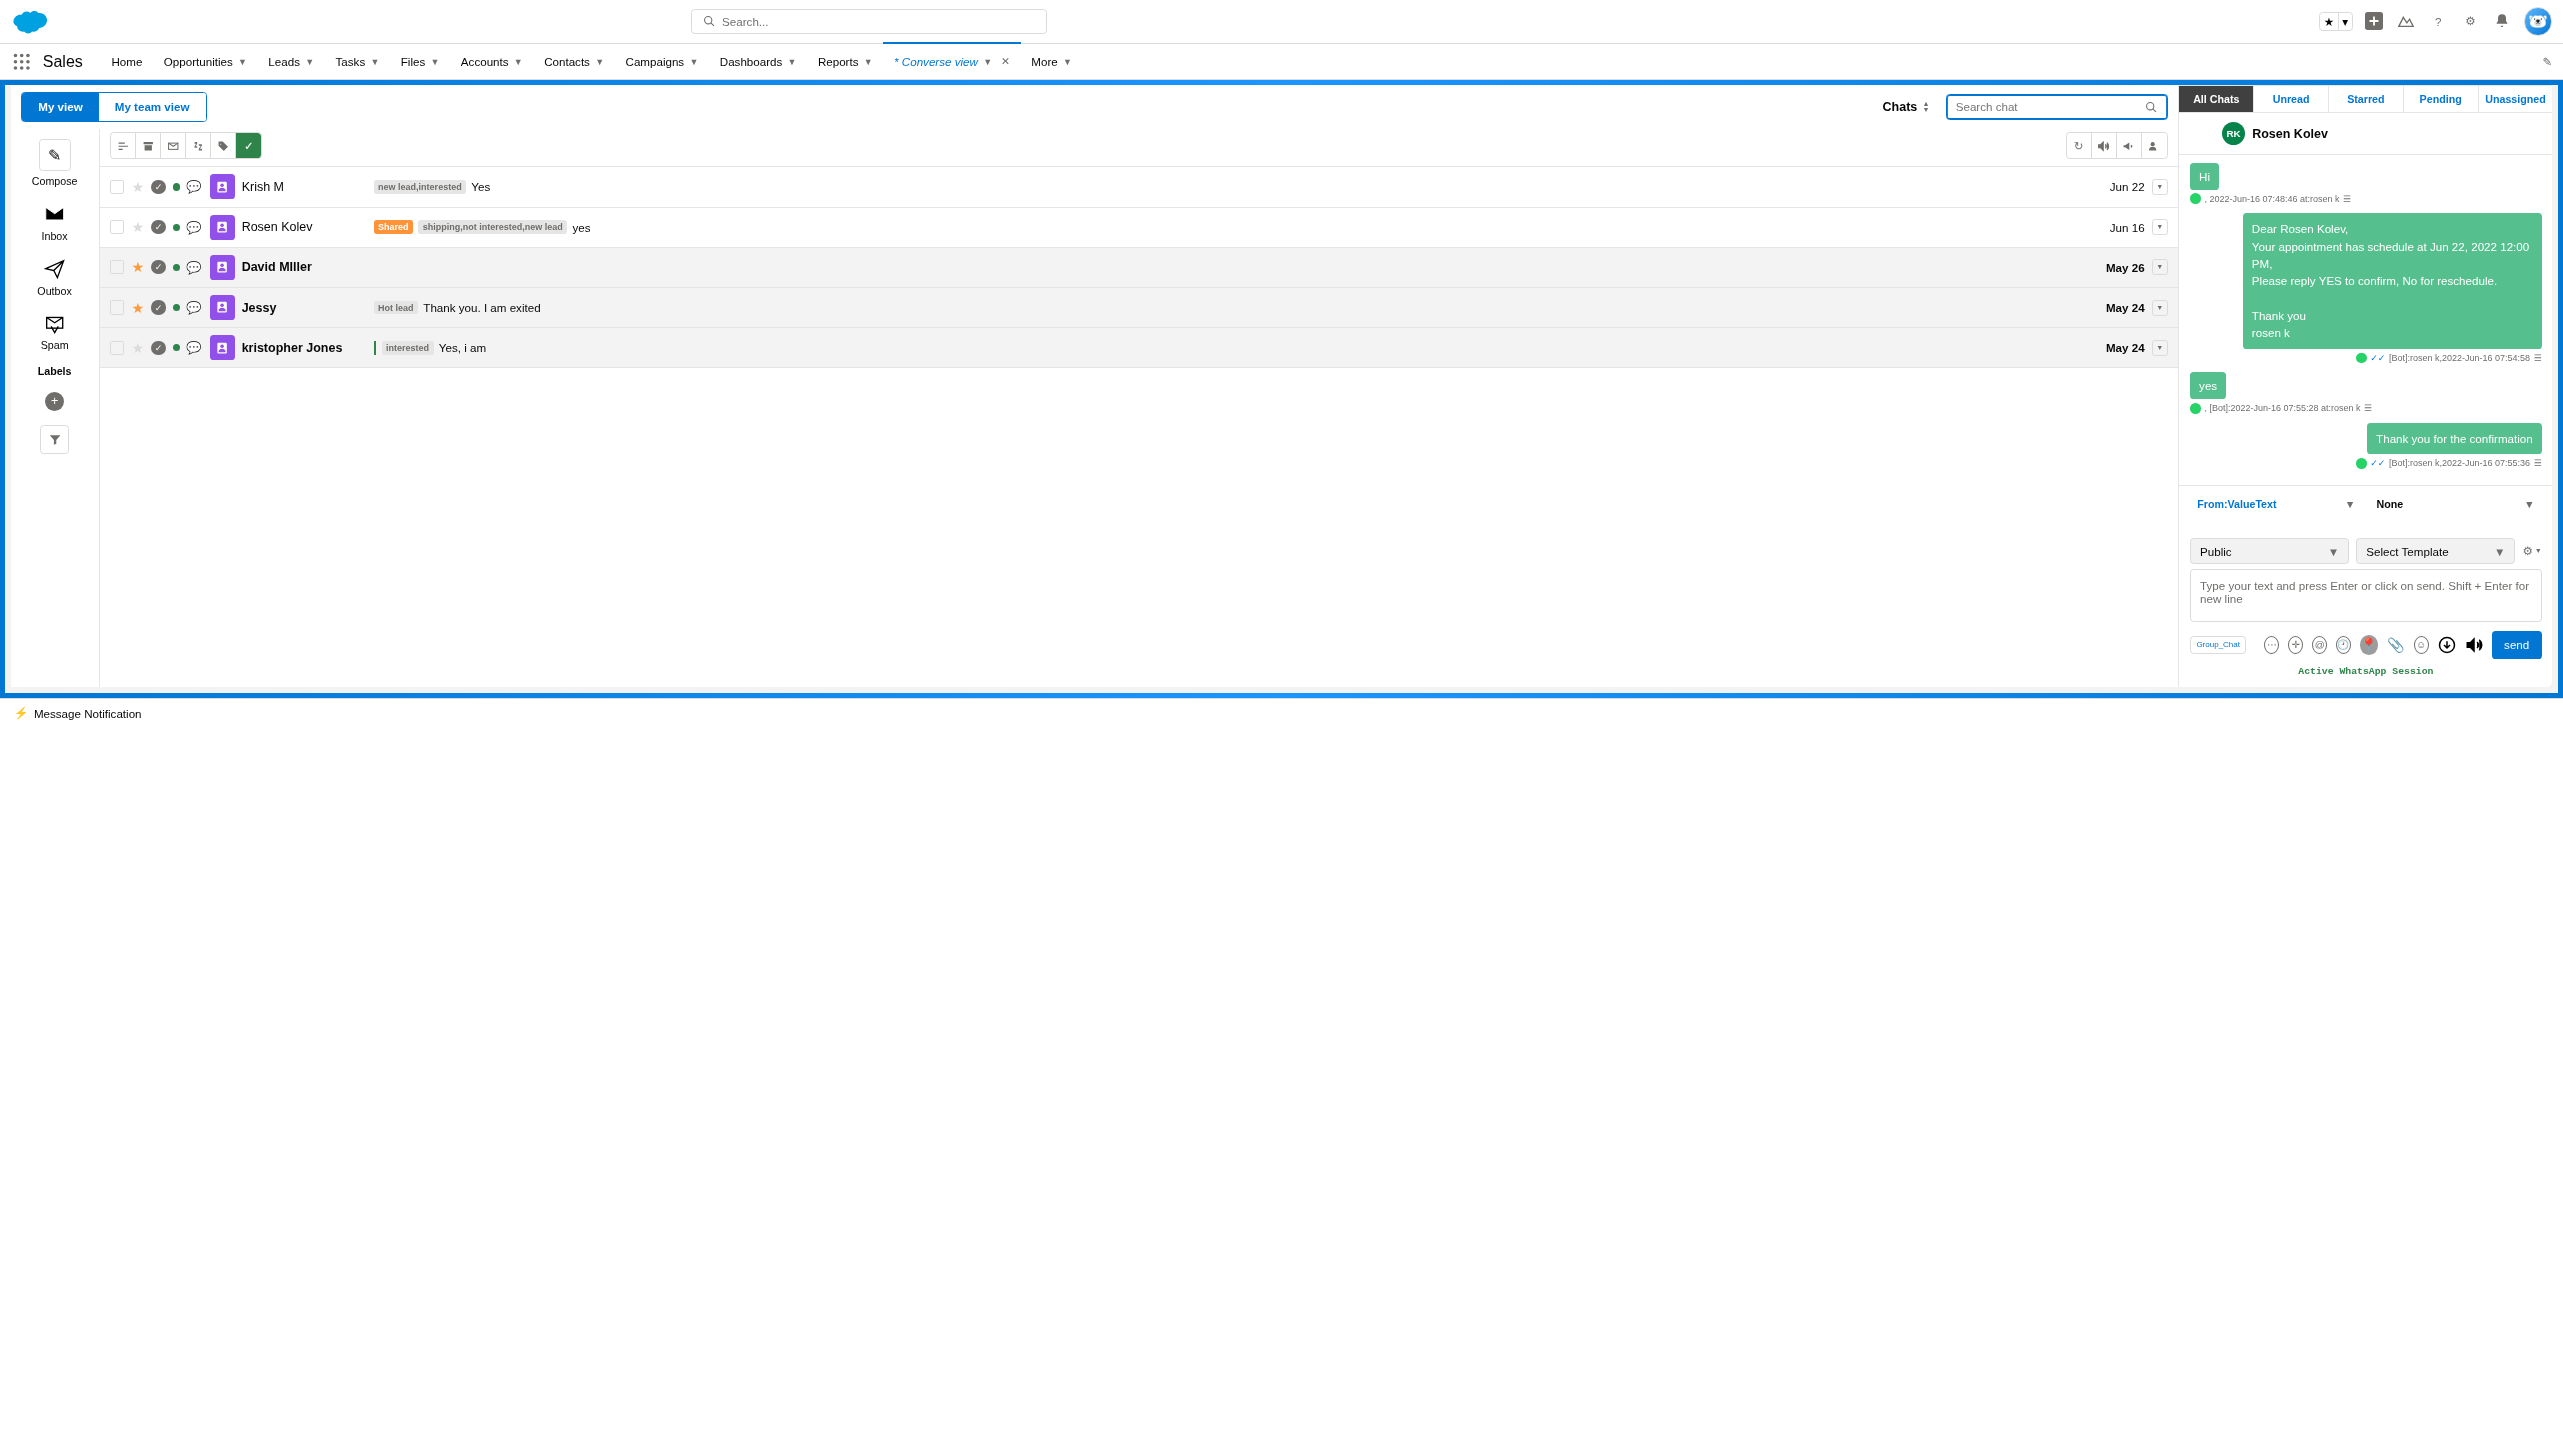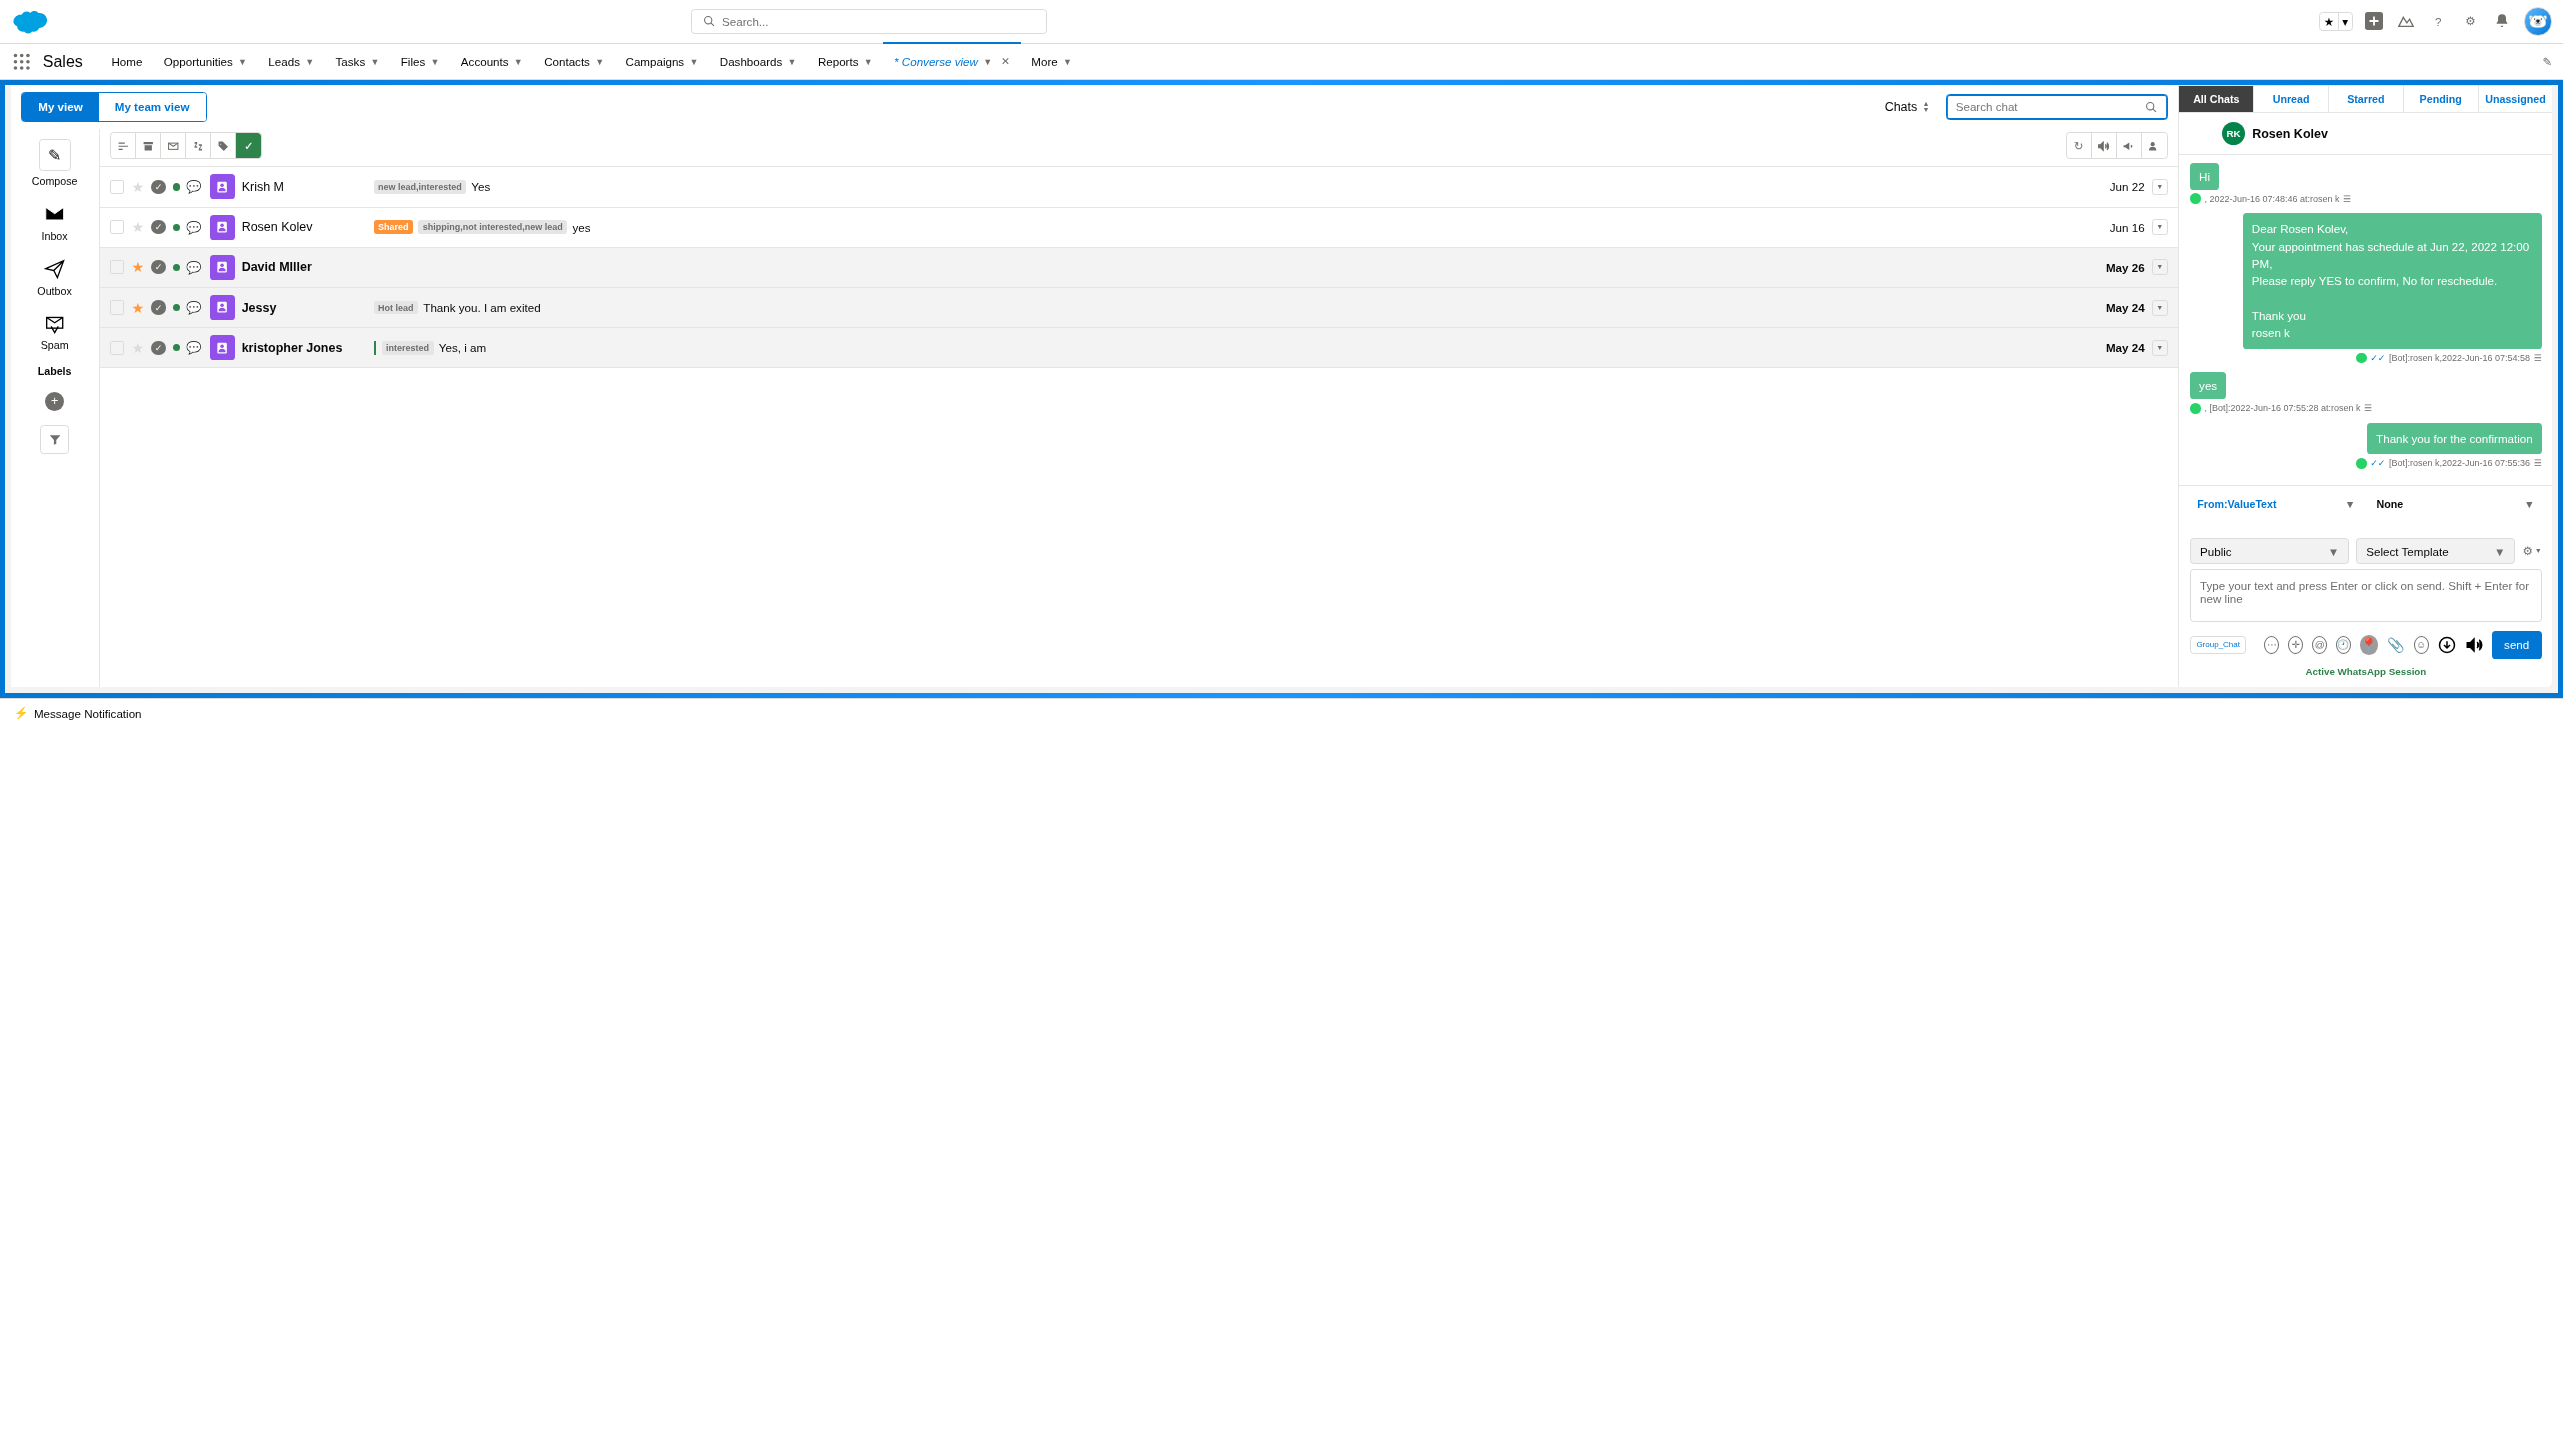--- a/index.html
+++ b/index.html
@@ -45,21 +45,21 @@
 .add-circle { width: 19.6px; height: 19.6px; border-radius: 50%; background: #706e6b; color: #fff; display: flex; align-items: center; justify-content: center; cursor: pointer; font-size:12.5px; }
 .filter-box { width: 28.5px; height: 28.5px; border: 0.9px solid #dddbda; border-radius: 3.6px; display: flex; align-items: center; justify-content: center; color: #706e6b; cursor: pointer; }
 
 
 .mid { flex: 1; background: #fff; display: flex; flex-direction: column; border-radius: 0; }
 .view-bar { display: flex; align-items: center; padding: 7.1px 10.7px; gap: 7.1px; }
 .view-tabs { display: flex; border: 0.9px solid #0176d3; border-radius: 3.6px; overflow: hidden; }
 .view-tab { padding: 7.1px 16px; font-size: 11.6px; font-weight: 600; cursor: pointer; }
 .view-tab.active { background: #0176d3; color: #fff; }
 .view-tab.inactive { background: #fff; color: #0176d3; }
-.chats-dd { margin-left: auto; display: flex; align-items: center; gap: 5.3px; padding: 5.3px 9px; font-size: 12.5px; font-weight: 400; cursor: pointer; }
+.chats-dd { margin-left: auto; display: flex; align-items: center; gap: 5.3px; padding: 5.3px 9px; font-size: 12.5px; font-weight: 700; cursor: pointer; }
 .sort-arrows { display:flex; flex-direction:column; font-size:7.1px; line-height:6.2px; color:#706e6b; }
 .search-chat { border: 1.8px solid #0176d3; border-radius: 3.6px; padding: 5.3px 9px; width: 222px; display: flex; align-items: center; box-shadow: 0 0 0 0.9px #0176d3 inset; }
 .search-chat input { border: none; outline: none; flex: 1; font-size: 11.6px; }
 
 .toolbar-row { display: flex; align-items: center; padding: 3.6px 10.7px 7.1px 10.7px; gap: 3.6px; border-bottom: 0.9px solid #e5e5e5; }
 .tool-group { display: flex; border: 0.9px solid #dddbda; border-radius: 3.6px; overflow: hidden; }
 .tool-btn { width: 25px; height: 25px; display: flex; align-items: center; justify-content: center; color: #706e6b; border-right: 0.9px solid #dddbda; cursor: pointer; }
 .tool-btn:last-child { border-right: none; }
 .tool-btn.approve { background: #2e844a; color: #fff; border-radius: 0 3.6px 3.6px 0; border:none; }
 .right-tools { margin-left: auto; display: flex; gap:0; }
@@ -116,21 +116,21 @@
 .dd2 { flex: 1; border: 0.9px solid #dddbda; border-radius: 3.6px; display: flex; align-items: center; justify-content: space-between; padding: 5.3px 9px; font-size: 11.6px; cursor: pointer; background:#f3f2f2; }
 .gear-dd { color:#706e6b; cursor:pointer; display:flex; align-items:center; gap:1.8px; }
 .msg-input { width: 100%; border: 0.9px solid #dddbda; border-radius: 3.6px; padding: 9px; font-size: 11.6px; resize: none; height: 53px; font-family: inherit; }
 .msg-input::placeholder { color: #706e6b; }
 .compose-tools { display: flex; align-items: center; gap: 9px; padding: 7.1px 0 3.6px 0; }
 .gc-btn { border: 0.9px solid #dddbda; border-radius: 3.6px; padding: 3.6px 5.3px; font-size: 8px; color: #0176d3; cursor: pointer; }
 .ct-icon { width: 19.6px; height: 19.6px; display: flex; align-items: center; justify-content: center; color: #706e6b; cursor: pointer; font-size:14.2px; }
 .ct-icon.circled { border:1.8px solid #706e6b; border-radius:50%; width:18px; height:18px; font-size:9.8px; }
 .ct-icon.disabled { background:#9c9c9c; color:#fff; border-radius:50%; }
 .send-btn { margin-left: auto; background: #0176d3; color: #fff; border: none; border-radius: 3.6px; padding: 7.1px 12.5px; font-size: 11.6px; cursor: pointer; }
-.session-status { text-align: center; font-size: 9.8px; color: #2e844a; padding: 3.6px; font-weight:600; }
+.session-status { text-align: center; font-size: 9.8px; color: #2e844a; padding: 3.6px; font-weight:600;font-family:Liberation Mono, monospace; }
 
 
 .footer { display: flex; align-items: center; padding: 7.1px 14.2px; border-top: 0.9px solid #dddbda; font-size: 11.6px; gap:5.3px; background:#fff; }
 
 svg { display:block; }
 </style>
 </head>
 <body>
 
 <div class="header">

